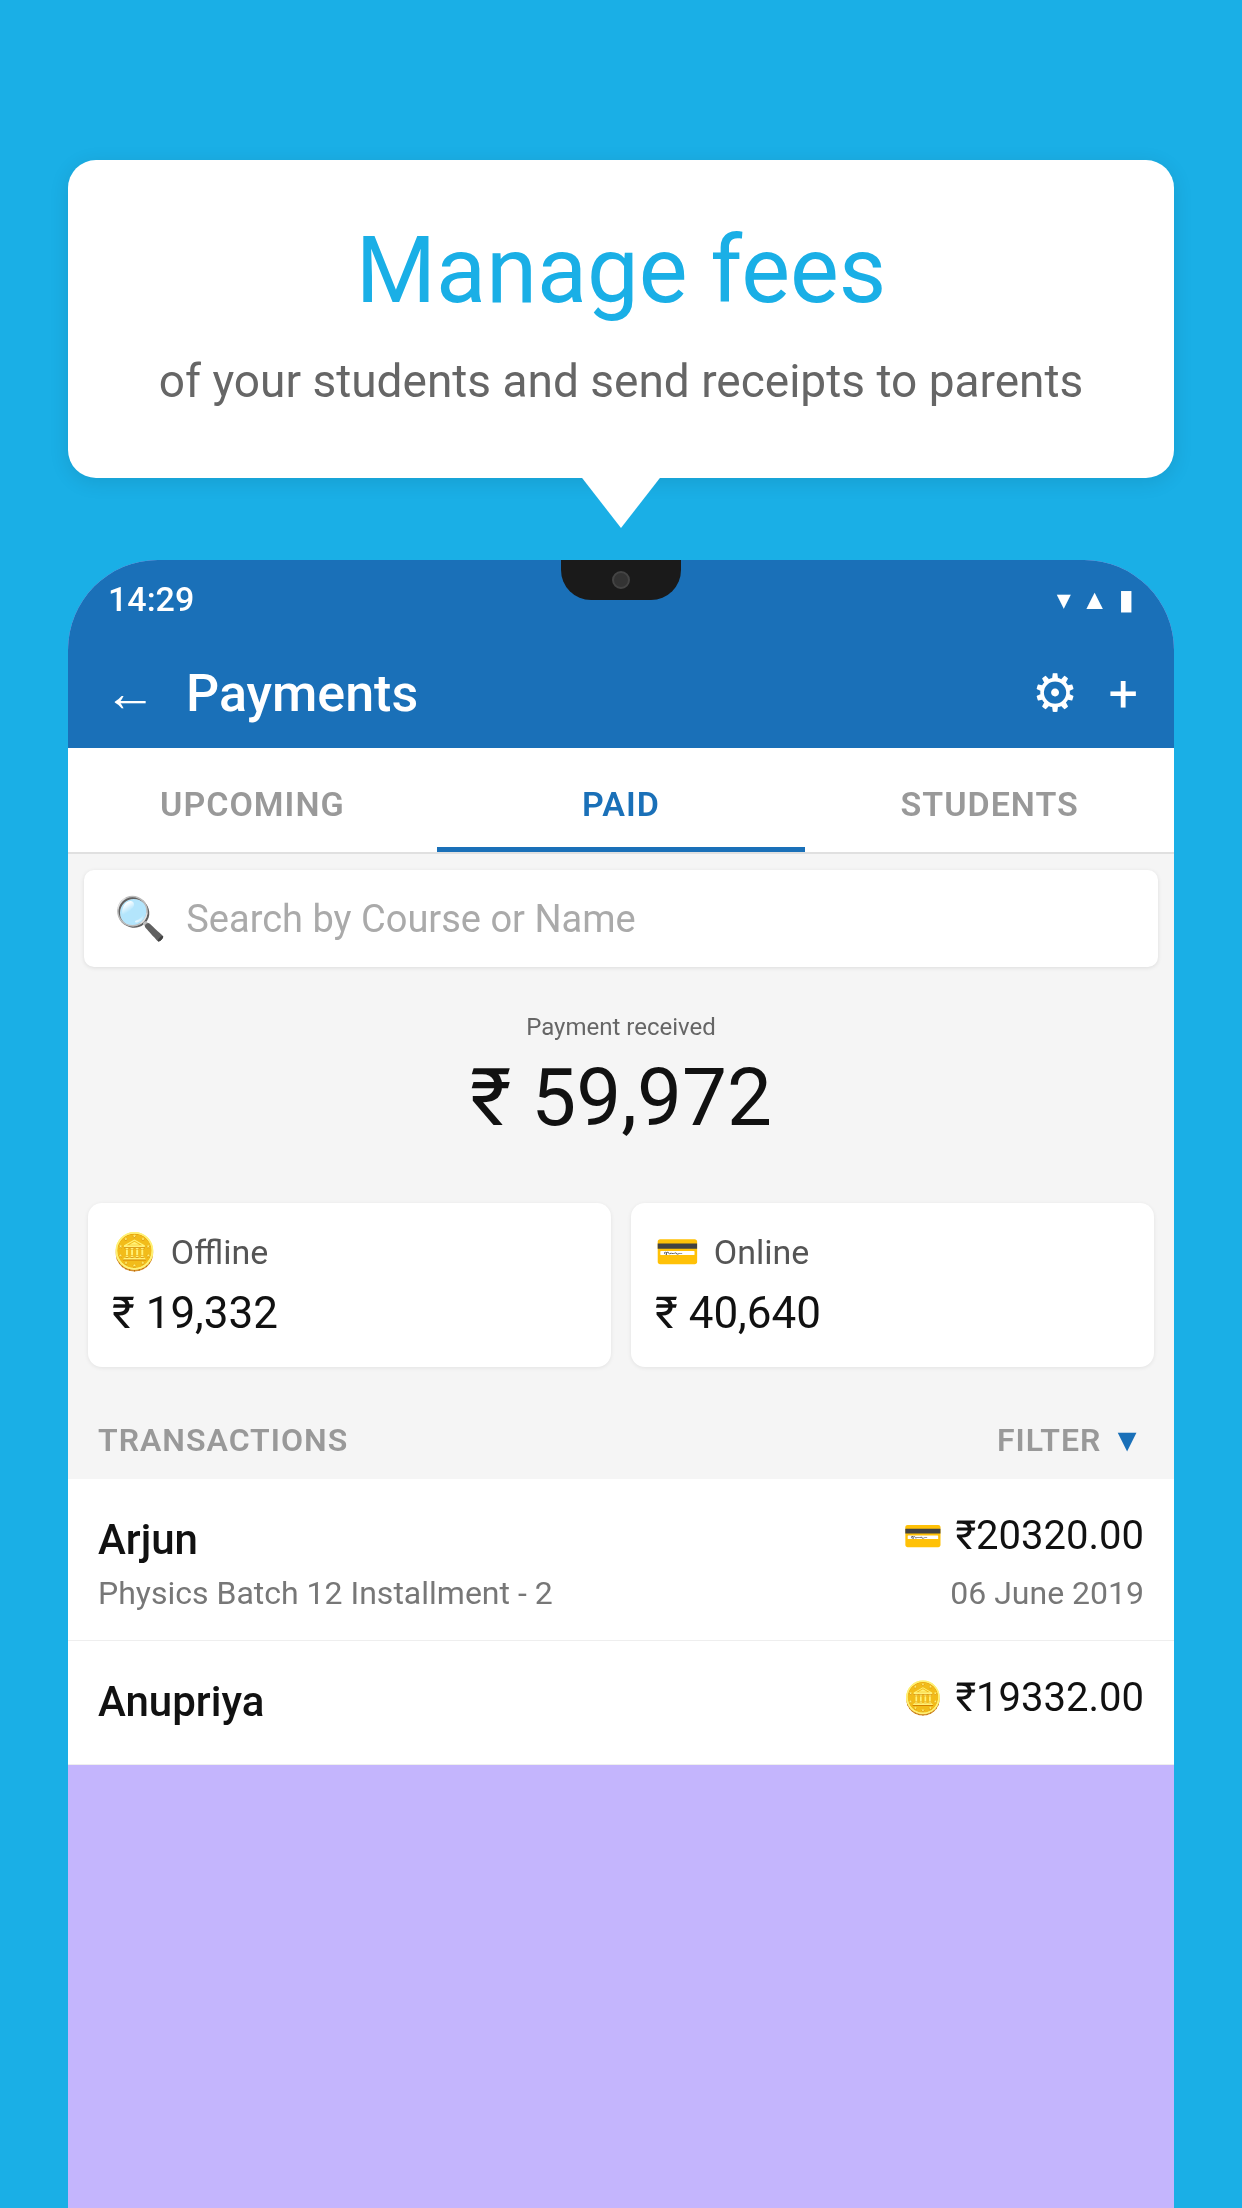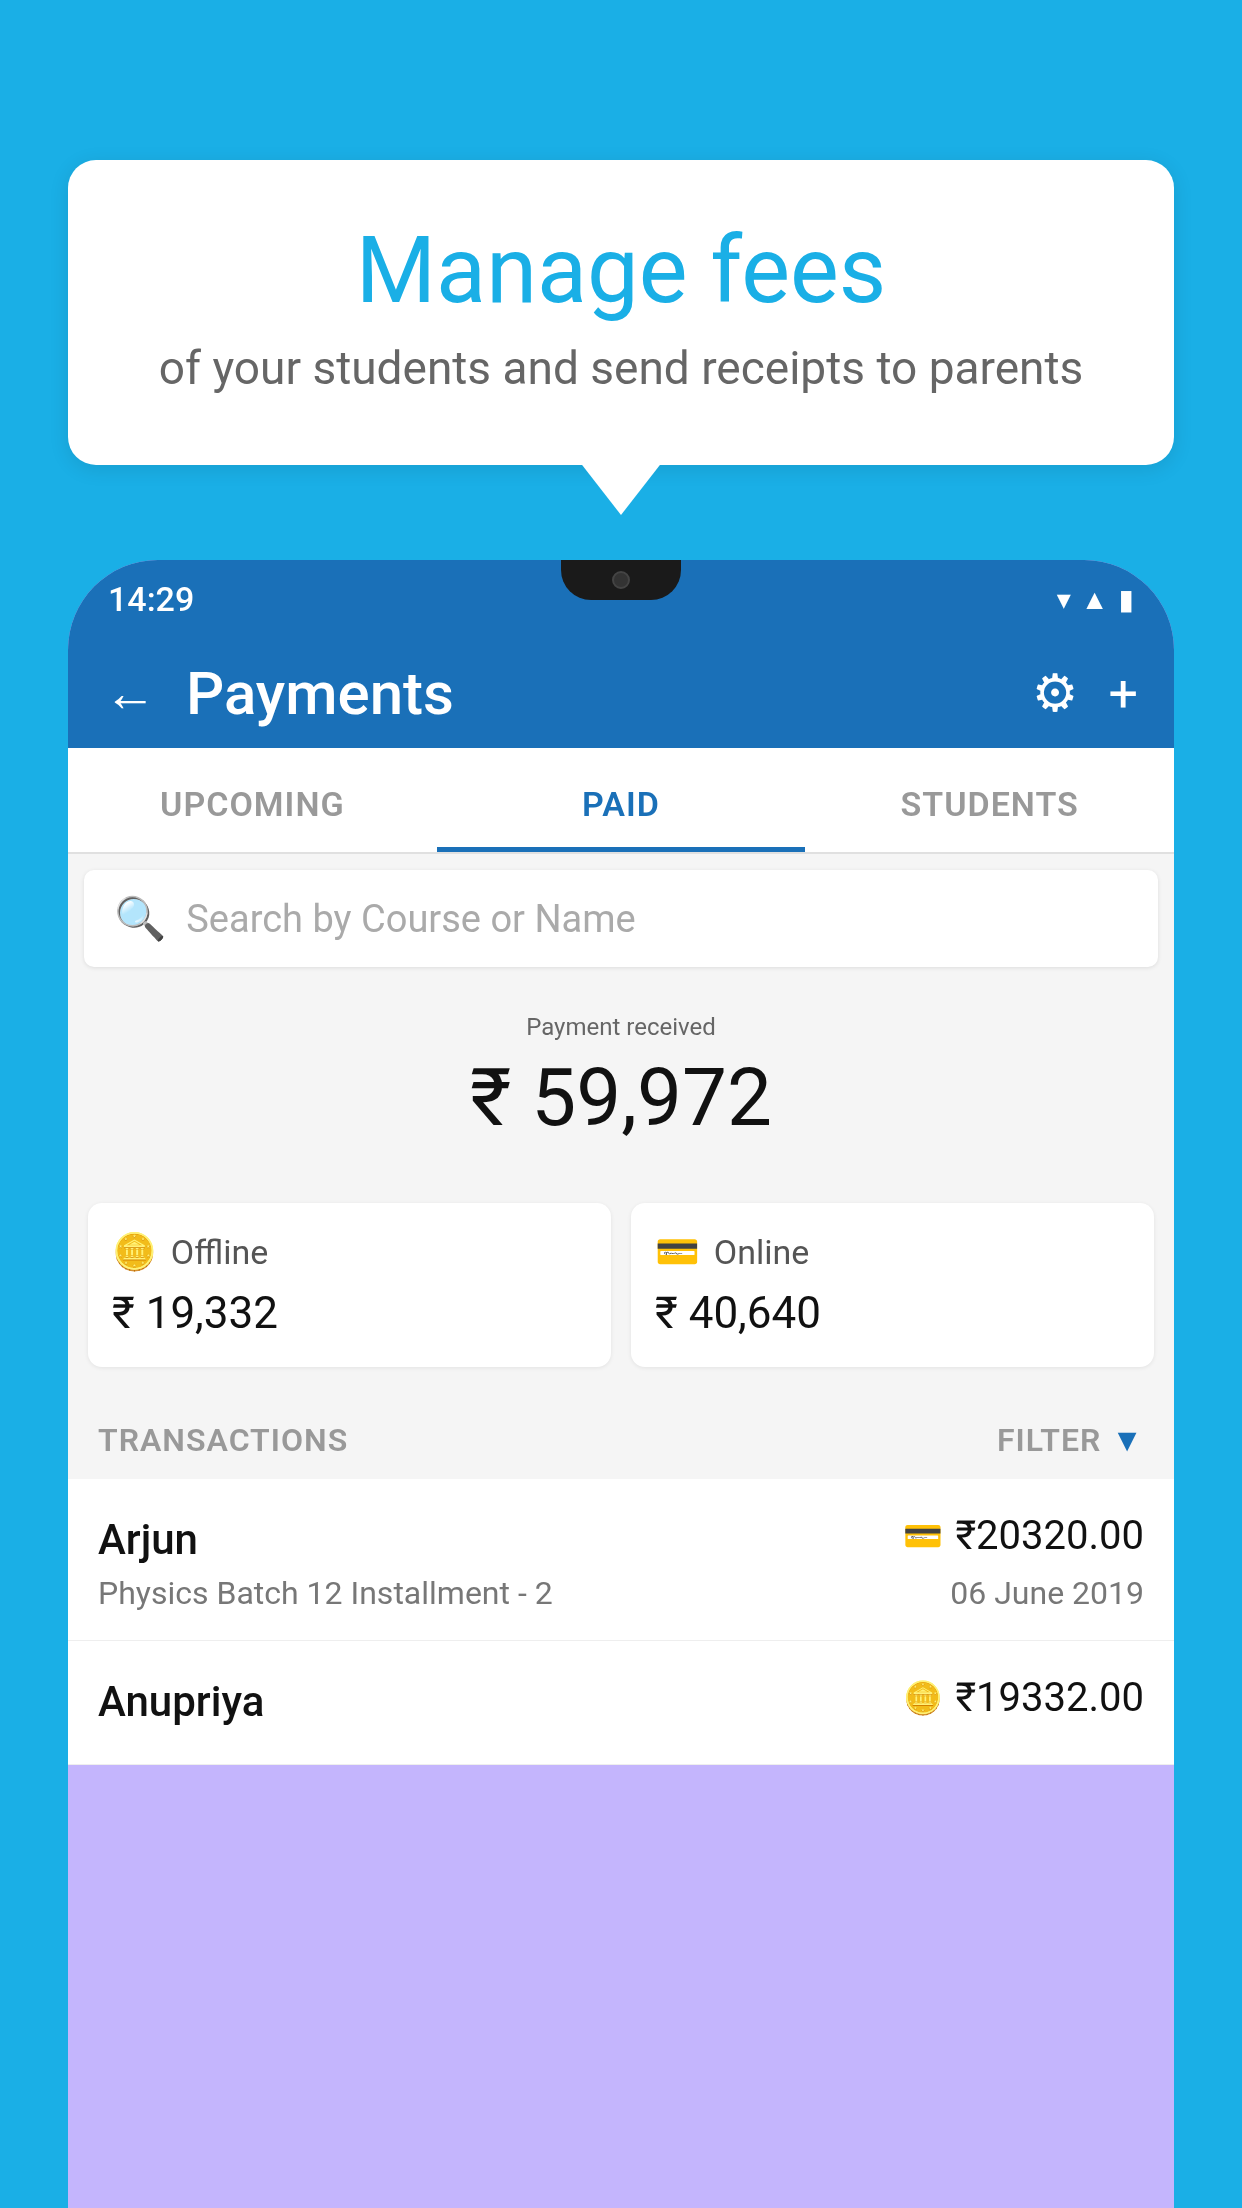--- a/index.html
+++ b/index.html
@@ -37,21 +37,21 @@
       border-left: 42px solid transparent;
       border-right: 42px solid transparent;
       border-top: 54px solid #fff;
     }
 
     .speech-bubble-title {
       font-size: 92px;
       font-weight: 400;
       color: #1AAFE6;
       line-height: 1.1;
-      margin-bottom: 20px;
+      margin-bottom: 33px;
     }
 
     .speech-bubble-subtitle {
       font-size: 46px;
       color: #666;
       font-weight: 400;
     }
 
     
     .phone-frame {
@@ -127,21 +127,21 @@
     }
 
     .back-arrow {
       color: #fff;
       font-size: 52px;
       cursor: pointer;
     }
 
     .app-bar-title {
       color: #fff;
-      font-size: 60px;
+      font-size: 52px;
       font-weight: 500;
       flex: 1;
     }
 
     .app-bar-actions {
       display: flex;
       align-items: center;
       gap: 30px;
     }
 

